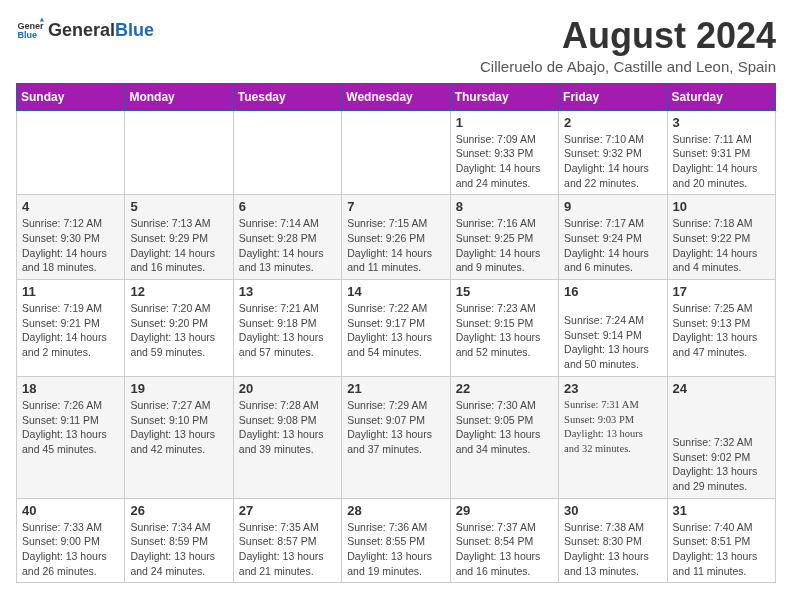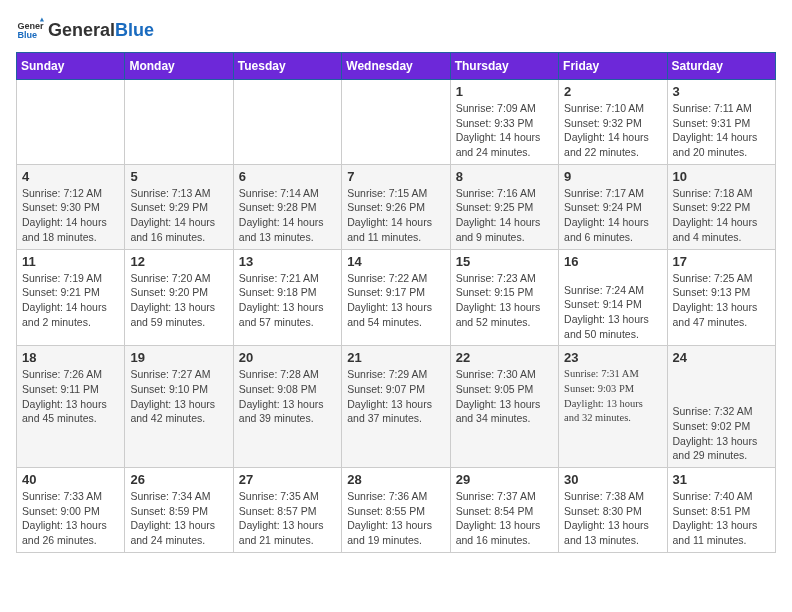--- a/index.html
+++ b/index.html
@@ -48,21 +48,21 @@
       font-size: 15px;
       color: #555;
       margin-top: 2px;
     }
     table {
       width: 100%;
       border-collapse: collapse;
       font-size: 11px;
     }
     thead tr th {
-      background-color: #6d28d9;
+      background-color: #a21caf;
       color: #fff;
       padding: 6px 4px;
       text-align: left;
       font-size: 12px;
       font-weight: bold;
       border: 1px solid #2060a0;
     }
     tbody tr td {
       border: 1px solid #ccc;
       vertical-align: top;
@@ -100,20 +100,22 @@
       <polygon points="34,8 40,8 37,2" fill="#2878c0"></polygon>
     </svg>
     <div>
       <div style="display:flex; align-items:baseline; gap:0px;">
         <span class="logo-text-general">General</span>
           <span class="logo-text-blue">Blue</span>
       </div>
     </div>
   </div>
   <div class="title-block">
+    <div class="main-title">August 2024</div>
+    <div class="subtitle">Cilleruelo de Abajo, Castille and Leon, Spain</div>
   </div>
 </div>
 
 <table>
   <thead>
     <tr>
     <th>Sunday</th>
         <th>Monday</th>
         <th>Tuesday</th>
         <th>Wednesday</th>

